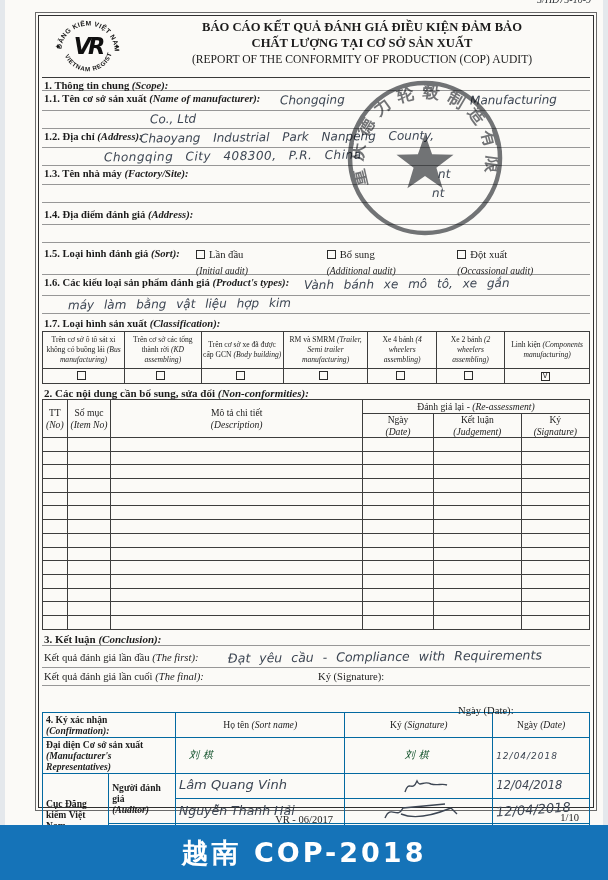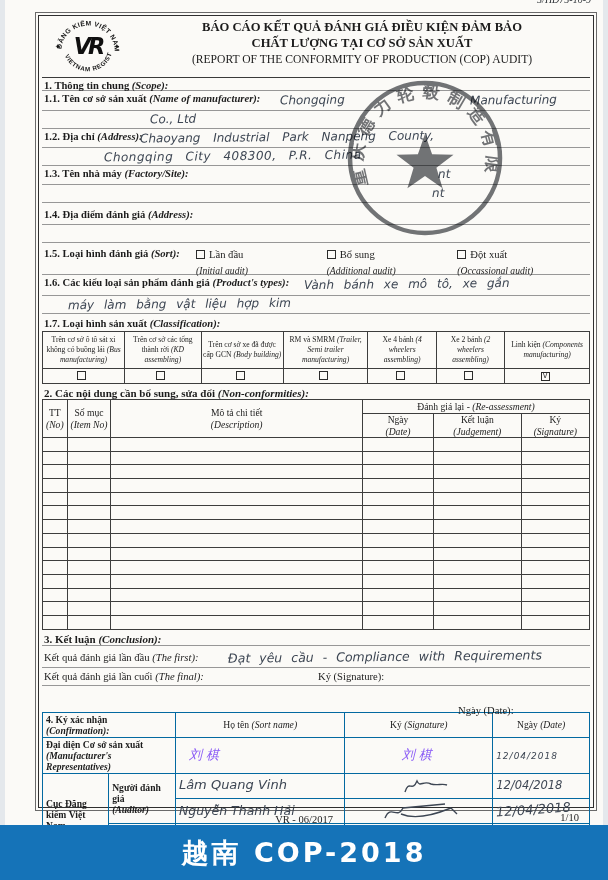--- a/index.html
+++ b/index.html
@@ -57,21 +57,21 @@
   .nc .empty td{height:12.7px;}
 
   
   .s3sign{position:absolute;left:276px;top:3px;}
   .s3date{position:absolute;left:416px;top:3px;margin-top:34px;}
 
   
   .cf td{border:1px solid #0369a1;font-size:9.6px;line-height:1.15;padding:1px 3px;vertical-align:middle;}
   .cf .hd{text-align:center;}
   .cf .lab{font-weight:bold;}
-  .cn{font-family:Liberation Serif, serif;font-style:italic;color:#8b5cf6;font-size:13px;letter-spacing:4px;}
+  .cn{font-family:Liberation Serif, serif;font-style:italic;color:#14532d;font-size:10px;letter-spacing:4px;}
   .sig-svg{display:block;margin:0 auto;}
   .hwdate{font-family:"DejaVu Sans",sans-serif;font-style:italic;color:#3d4653;}
 
   .footer{position:absolute;left:0;right:0;top:814px;height:14px;font-size:10.5px;}
   .fcode{position:absolute;left:0;right:0;text-align:center;}
   .fpage{position:absolute;right:24px;top:-2px;}
 
   .stamp{position:absolute;left:338px;top:76px;opacity:.82;mix-blend-mode:multiply;pointer-events:none;}
 
   .bottom-bar{position:absolute;left:0;right:0;bottom:0;height:55px;background:#1573b8;

